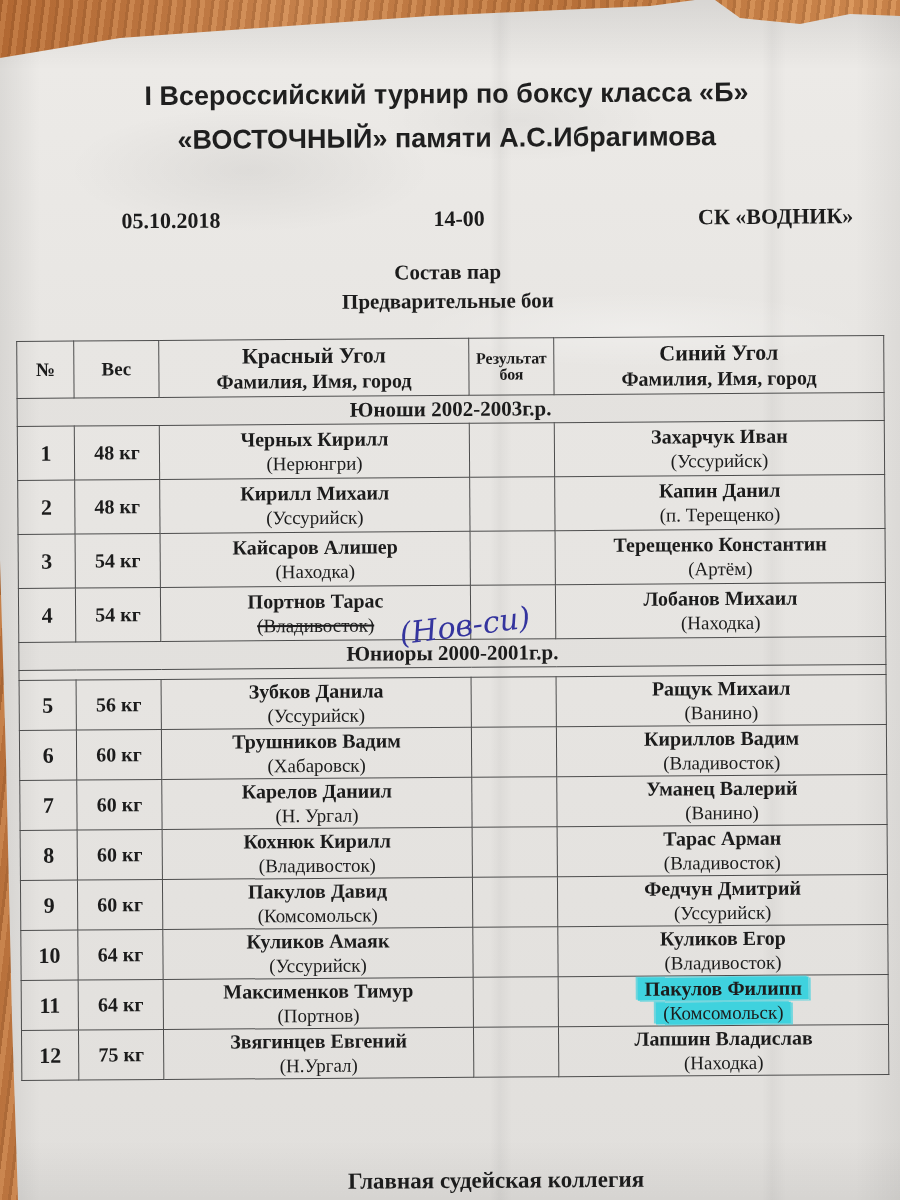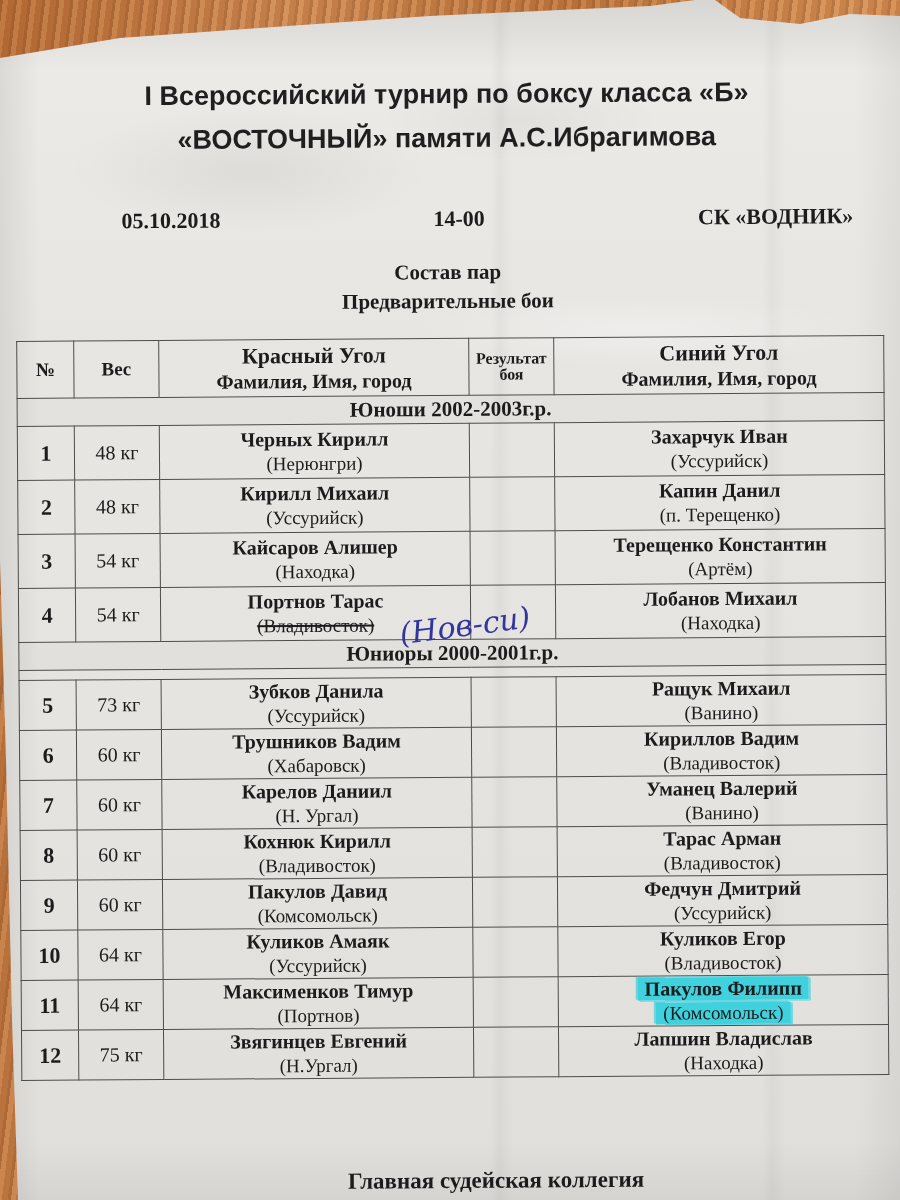--- a/index.html
+++ b/index.html
@@ -62,21 +62,21 @@
   .header-row td{height:56px;}
   .h-small{font-size:19px;font-weight:bold;}
   .h-main{font-size:22px;font-weight:bold;line-height:26px;}
   .h-sub{font-size:20px;font-weight:bold;line-height:25px;}
   .h-result{font-size:16px;font-weight:bold;line-height:16px;padding:2px 6px;}
   .section-row td{height:27px;font-size:21px;font-weight:bold;background:rgba(0,0,0,.015);}
   .spacer-row td{border:none;height:9px;background:transparent;}
   .sec-0 td{height:53px;}
   .sec-1 td{height:49px;}
   .c-num span{font-size:22px;font-weight:bold;}
-  .c-weight span{font-size:20px;font-weight:normal;}
+  .c-weight span{font-size:20px;font-weight:bold;}
   .fname{font-size:20px;font-weight:bold;line-height:25px;}
   .fcity{font-size:19px;line-height:24px;}
   .c-red,.c-blue{position:relative;}
   .struck{text-decoration:line-through;text-decoration-thickness:2px;}
   .hl{background:#3fd2de;padding:0 7px 1px;box-shadow:2px 1px 0 rgba(63,210,222,.7),-2px -1px 0 rgba(63,210,222,.7);}
   .handwritten{
     position:absolute;left:238px;top:22px;z-index:6;white-space:nowrap;
     font-family:"DejaVu Serif",serif;font-style:italic;font-weight:500;
     font-size:30px;color:#34349e;transform:rotate(-7deg);
   }
@@ -192,21 +192,21 @@
     </td>
   </tr>
           <tr class="section-row">
     <td colspan="5">Юниоры 2000-2001г.р.</td>
   </tr>
           <tr class="spacer-row">
     <td colspan="5"></td>
   </tr>
           <tr class="data-row sec-1">
     <td class="c-num"><span>5</span></td>
-    <td class="c-weight"><span>73 кг</span></td>
+    <td class="c-weight"><span>56 кг</span></td>
     <td class="c-red">
       <div class="fname"><span class="txt">Зубков Данила</span></div>
       <div class="fcity"><span class="txt">(Уссурийск)</span></div>
 
     </td>
     <td class="c-result"></td>
     <td class="c-blue">
       <div class="fname"><span class="txt">Ращук Михаил</span></div>
       <div class="fcity"><span class="txt">(Ванино)</span></div>
     </td>

